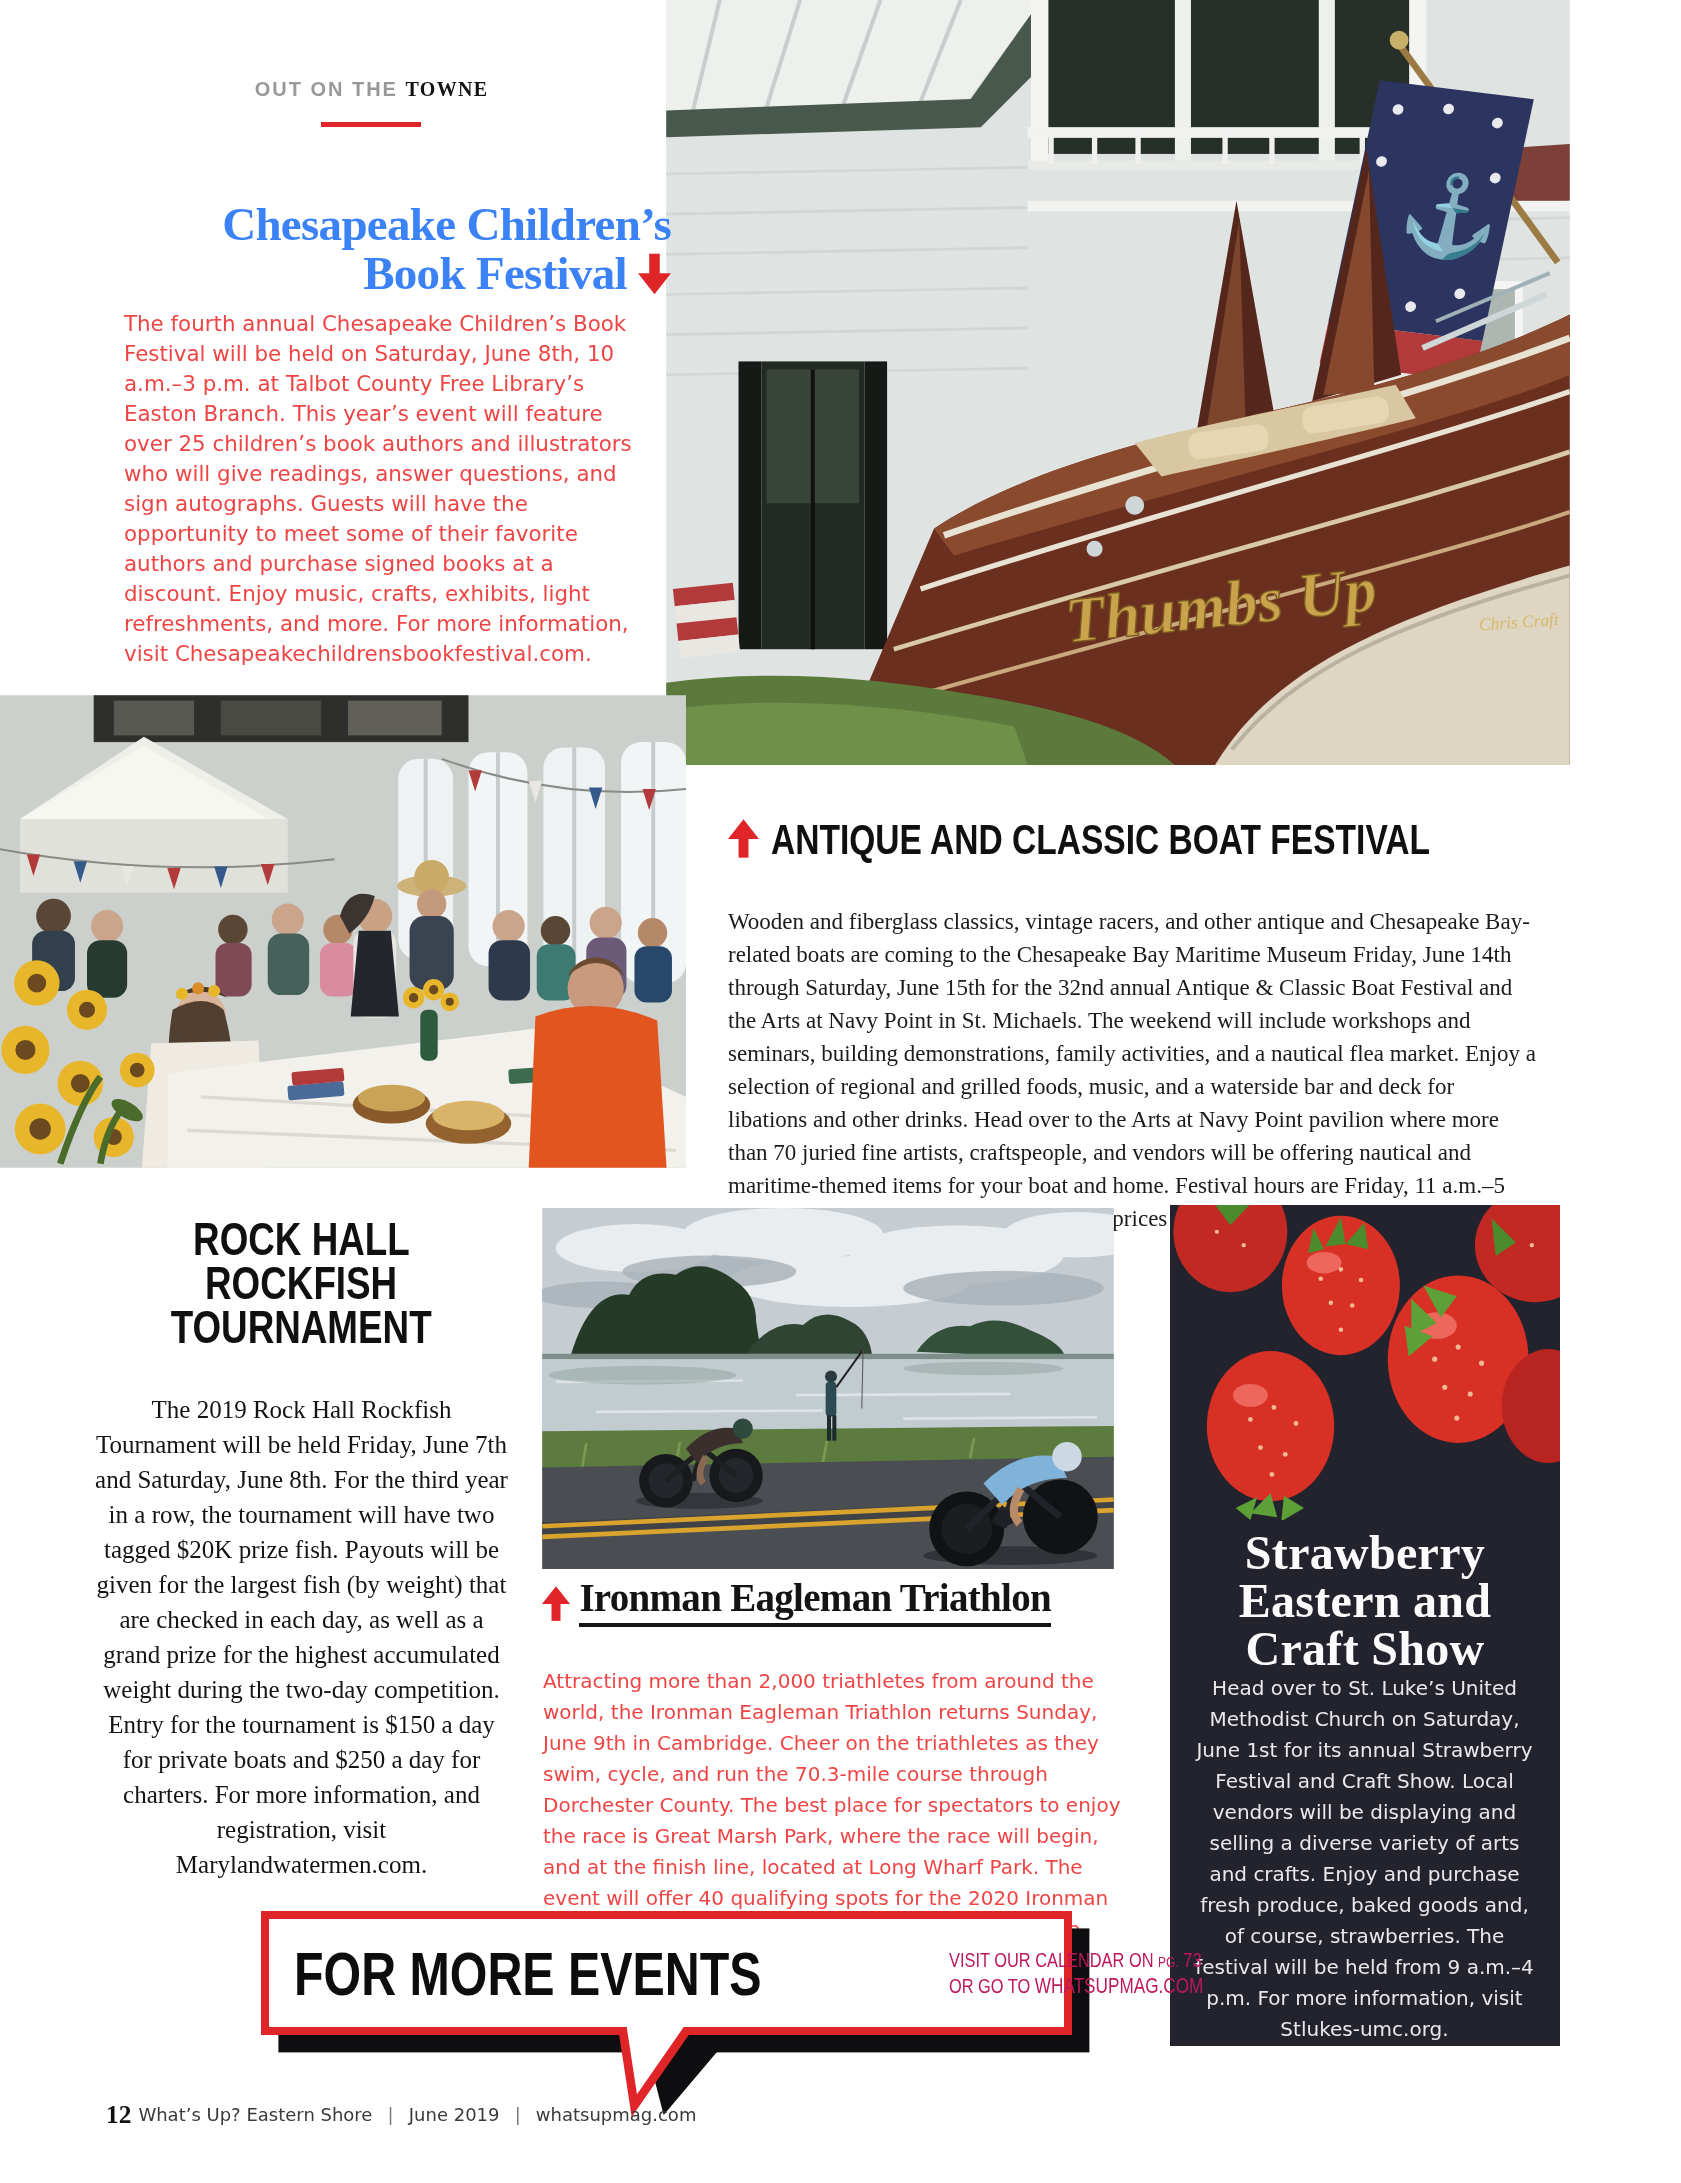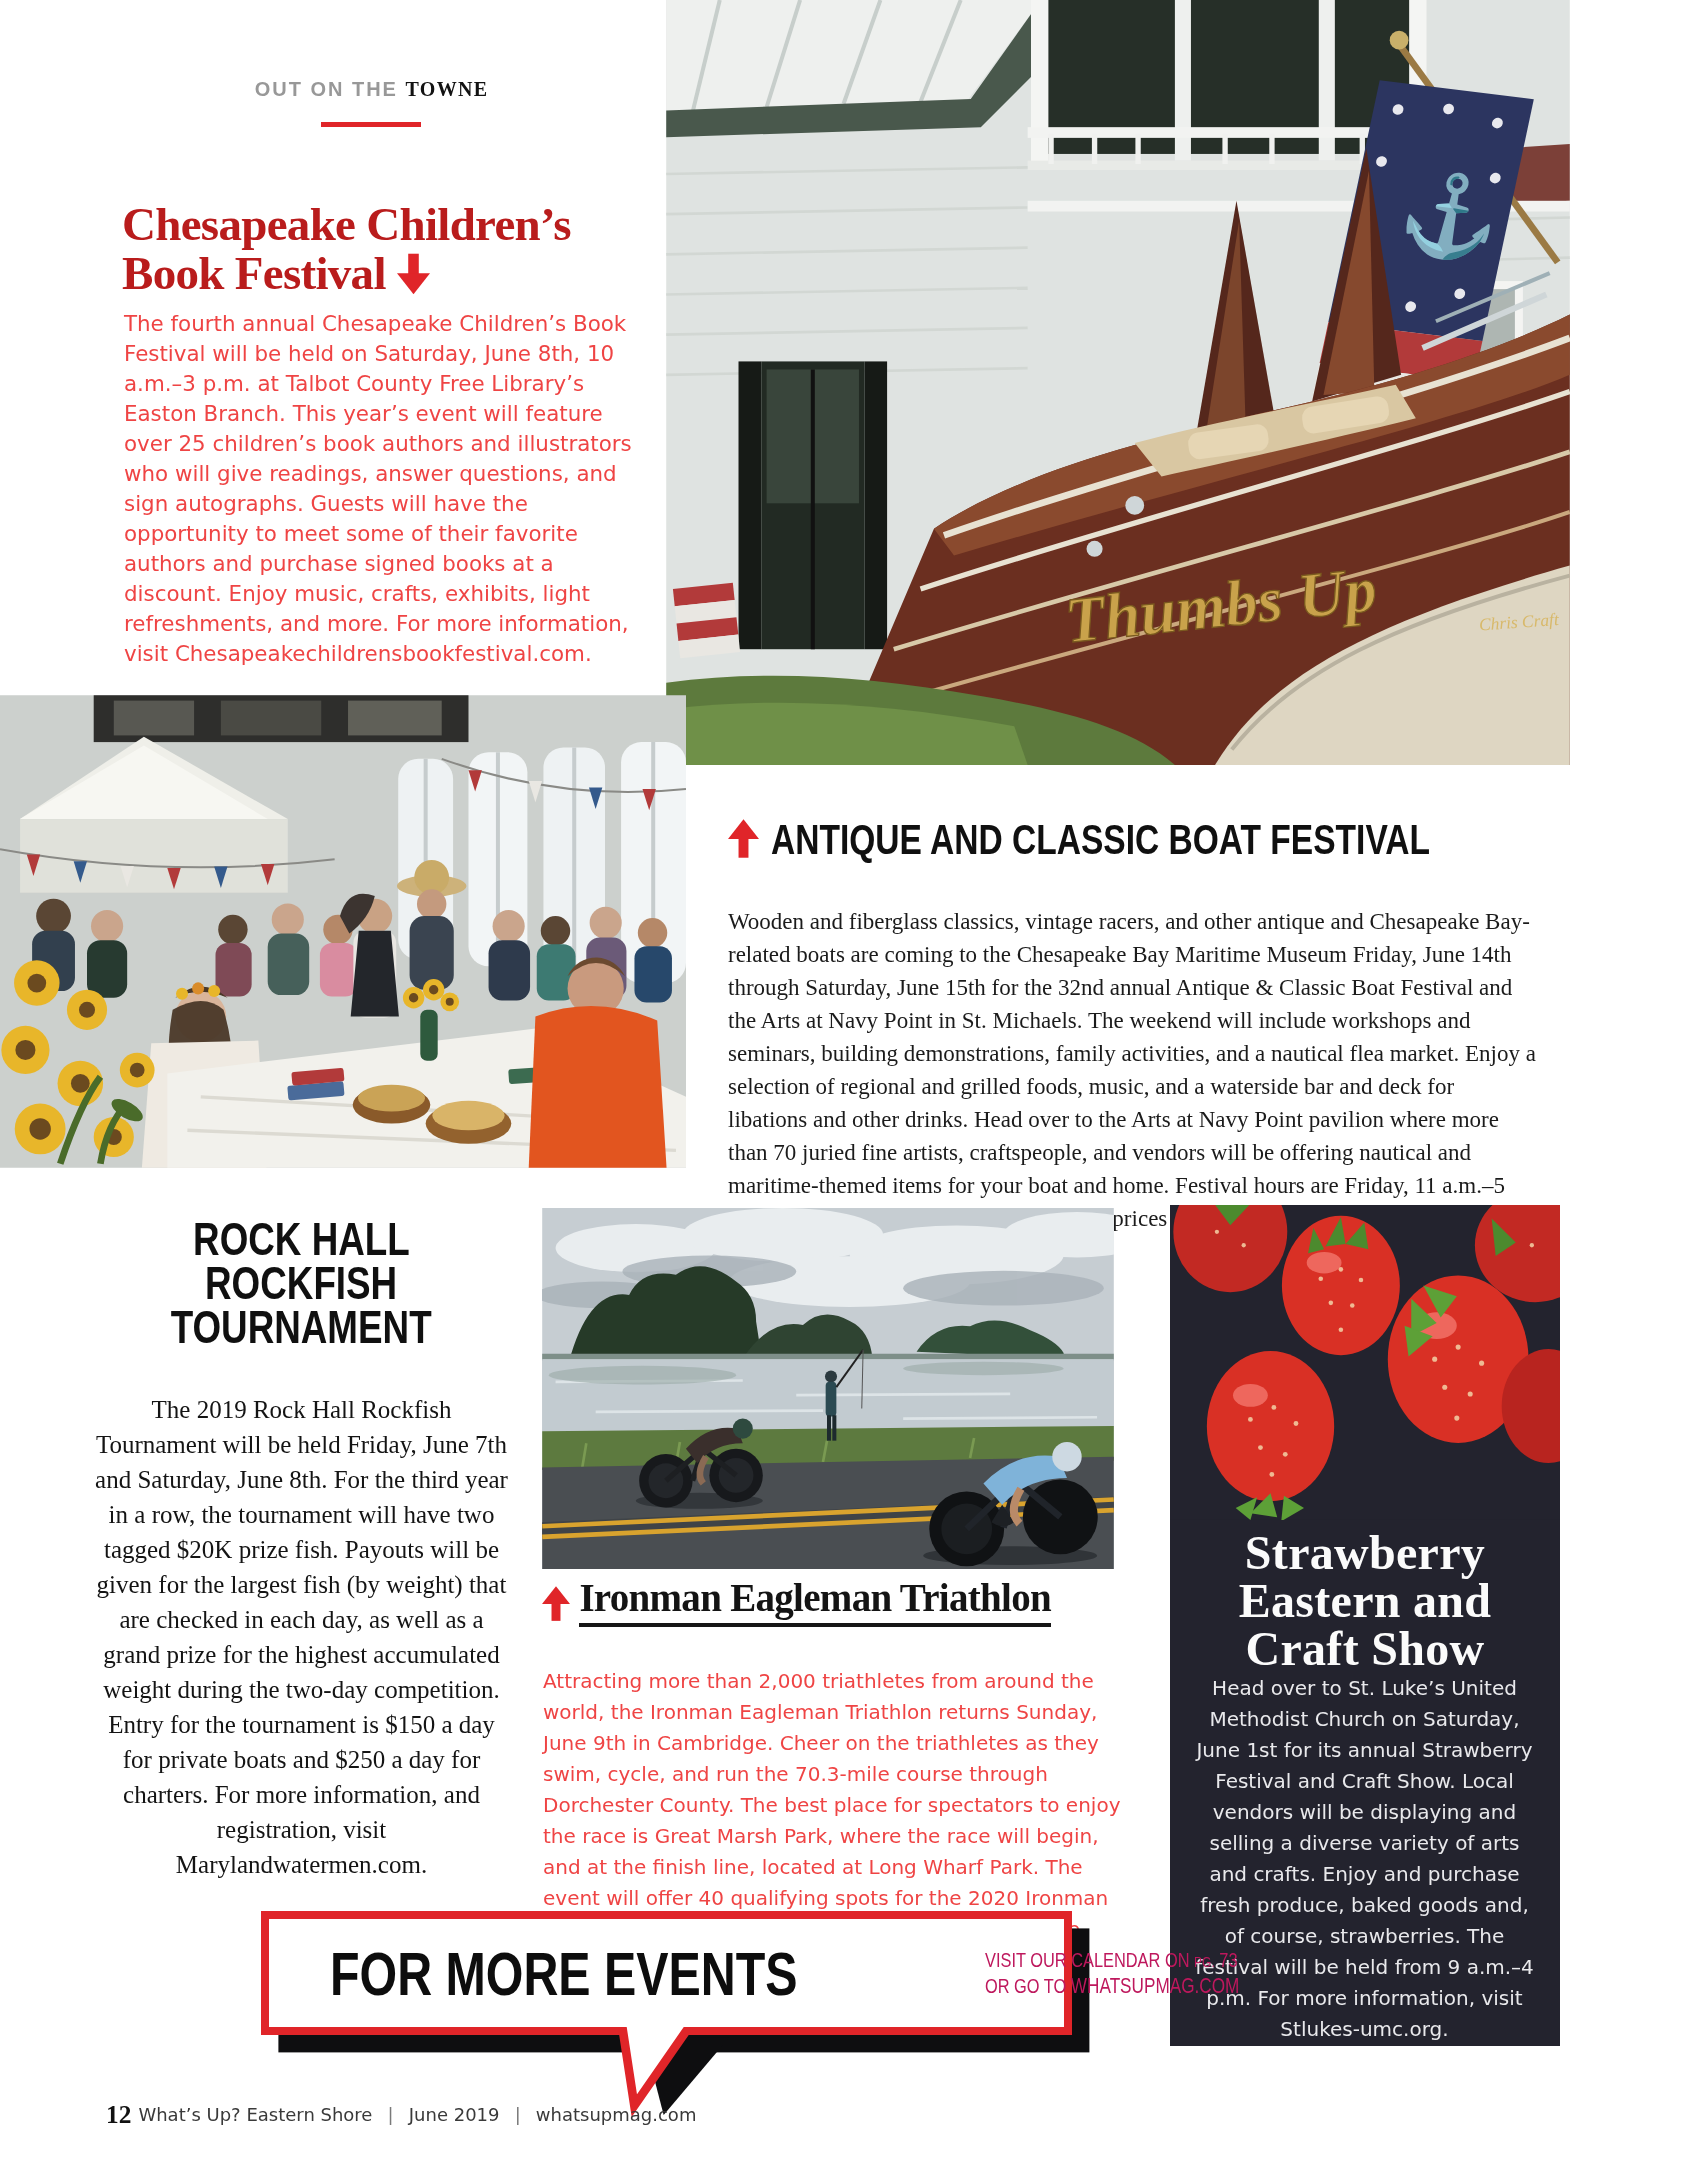--- a/index.html
+++ b/index.html
@@ -8,21 +8,21 @@
     font-family:"Liberation Sans",sans-serif;overflow:hidden;
   }
   .abs{position:absolute;}
   
   .kicker{left:124px;top:78px;width:495px;text-align:center;font-size:20px;letter-spacing:2px;}
   .kicker .pre{color:#989898;font-family:"Liberation Sans",sans-serif;font-weight:bold;}
   .kicker .emph{color:#121212;font-family:"Liberation Serif",serif;font-weight:bold;letter-spacing:1.3px;}
   .kicker-rule{left:321px;top:122px;width:100px;height:4.7px;background:#e02529;}
   
   .title1{left:122px;top:169px;width:549px;font-family:"Liberation Serif",serif;font-weight:bold;
-    font-size:47px;line-height:48px;color:#b91c1c;letter-spacing:-0.7px;}
+    font-size:47px;line-height:48px;color:#3b82f6;letter-spacing:-0.7px;text-align:right;}
   .body-sans{font-family:"DejaVu Sans","Liberation Sans",sans-serif;color:#ef4444;}
   .body1{left:124px;top:288px;width:525px;font-size:21.4px;line-height:30px;}
   
   .boat-head{left:728px;top:815px;width:810px;display:flex;align-items:center;gap:12px;}
   .boat-head h2{margin:0;font-size:43px;font-weight:bold;color:#101010;white-space:nowrap;}
   .cond{display:inline-block;transform:scaleX(.78);transform-origin:0 50%;}
   .cond-c{display:inline-block;transform:scaleX(.8);transform-origin:50% 50%;}
   .body-serif{font-family:"Liberation Serif",serif;color:#1b1b1b;}
   .body-boat{left:728px;top:882px;width:810px;font-size:23px;line-height:33px;}
   
@@ -35,21 +35,21 @@
     border-bottom:4.7px solid #161616;padding-bottom:5.4px;line-height:40px;white-space:nowrap;letter-spacing:-0.7px;}
   .iron-body{left:543px;top:1646px;width:582px;font-size:20px;line-height:31px;}
   
   .panel{left:1170px;top:1205px;width:390px;height:841px;background:#23232e;}
   .straw-title{left:1170px;top:1489px;width:390px;text-align:center;color:#fbfbfb;
     font-family:"Liberation Serif",serif;font-weight:bold;font-size:48px;line-height:48px;letter-spacing:0.3px;}
   .straw-body{left:1190px;top:1653px;width:349px;text-align:center;color:#e9e9ec;font-size:20px;line-height:31px;}
   
   .banner{left:261px;top:1911px;width:811px;height:124px;background:#fff;border:8px solid #e02529;
     box-sizing:border-box;box-shadow:17.4px 17.4px 0 0 #0e0e10;display:flex;align-items:center;padding:0 25.4px;gap:20px;}
-  .banner-title{font-size:62px;font-weight:bold;color:#0d0d0d;white-space:nowrap;margin-left:36px;}
+  .banner-title{font-size:62px;font-weight:bold;color:#0d0d0d;white-space:nowrap;}
   .banner-right{font-weight:normal;color:#be185d;font-size:21px;line-height:24px;white-space:nowrap;margin-left:35px;}
   .banner-right .small{font-size:15.4px;}
   .banner-right .site{font-size:22px;}
   .tailsvg{left:602px;top:2027px;width:174px;height:100px;}
   
   .footer{left:106px;top:2100px;display:flex;align-items:center;gap:7px;}
   .footer .num{font-family:"Liberation Serif",serif;font-weight:bold;font-size:25.4px;color:#111;}
   .footer .meta{font-size:18px;color:#3a3a3a;font-family:"DejaVu Sans",sans-serif;}
   .footer .meta .sep{margin:0 9.4px;color:#7a7a7a;}
   .arrow-inline{display:inline-block;vertical-align:baseline;transform:translateY(5.4px);}

